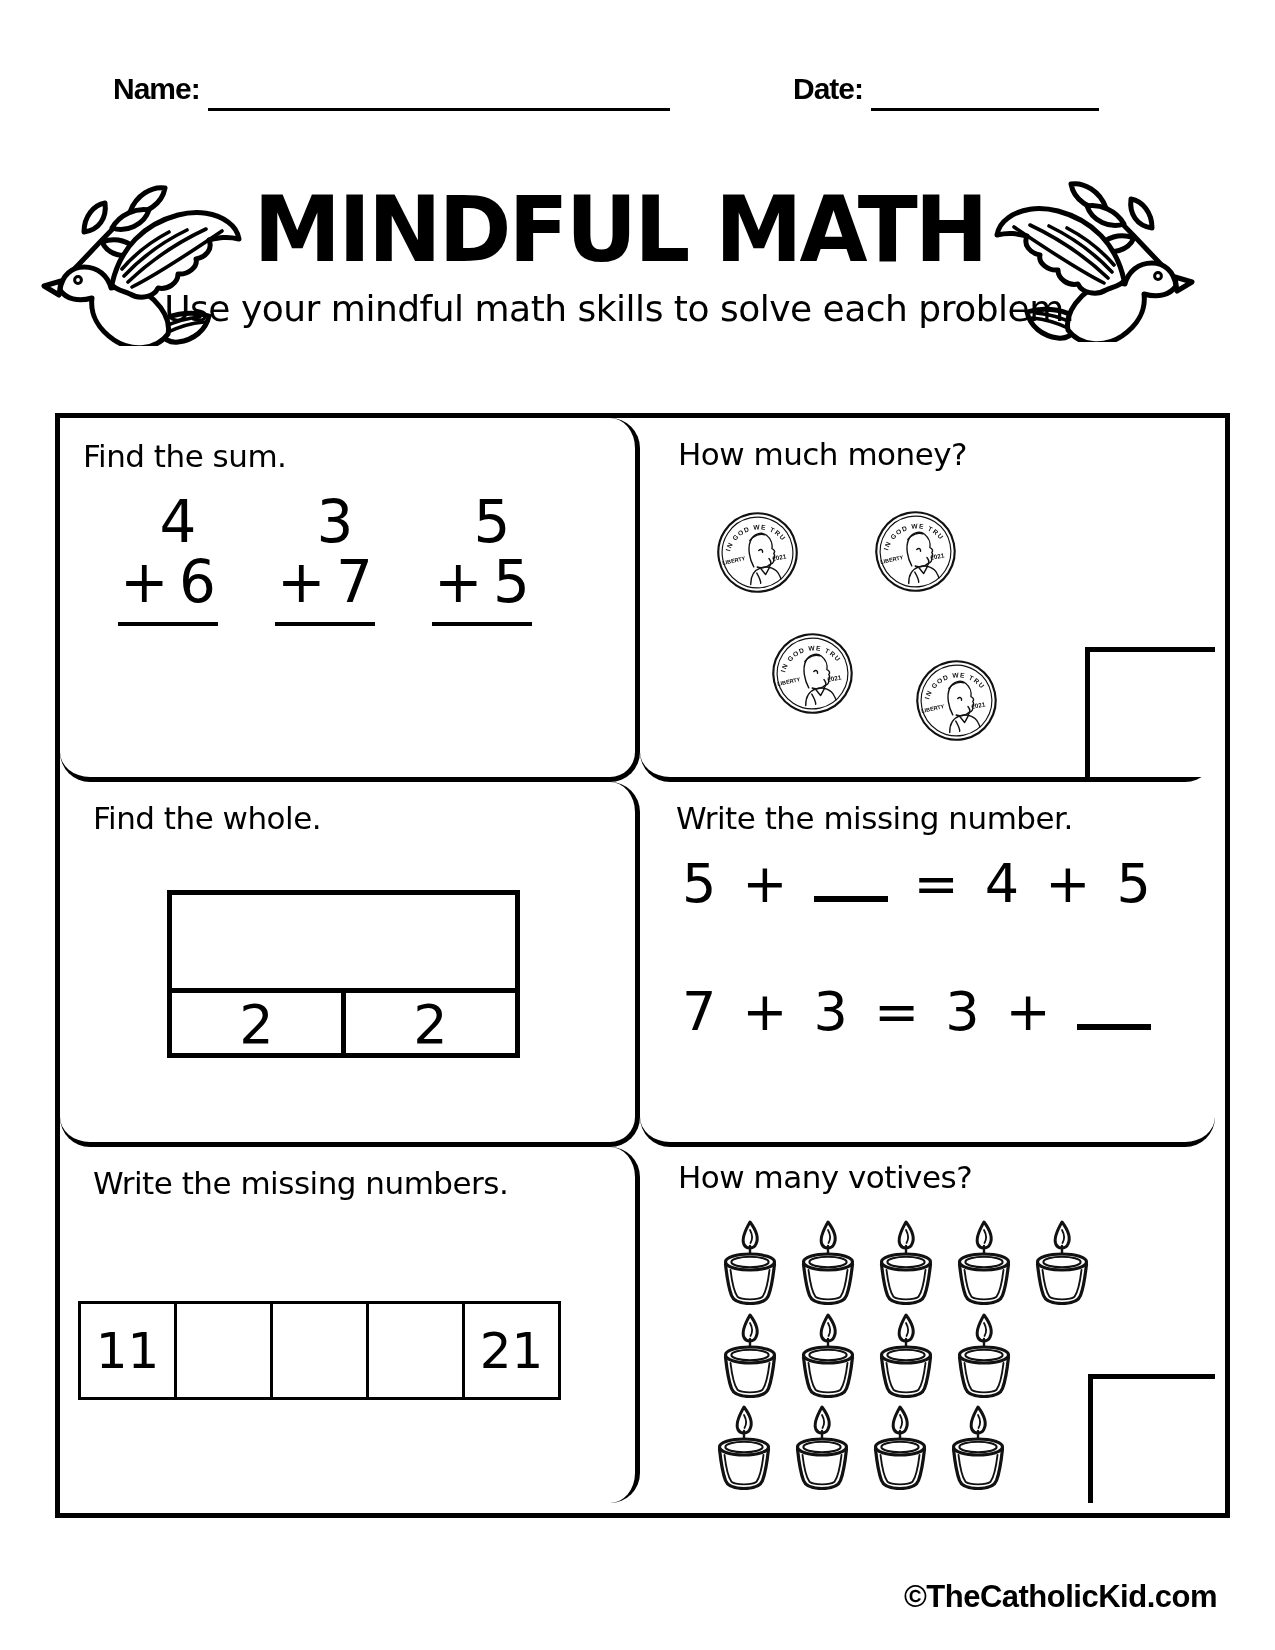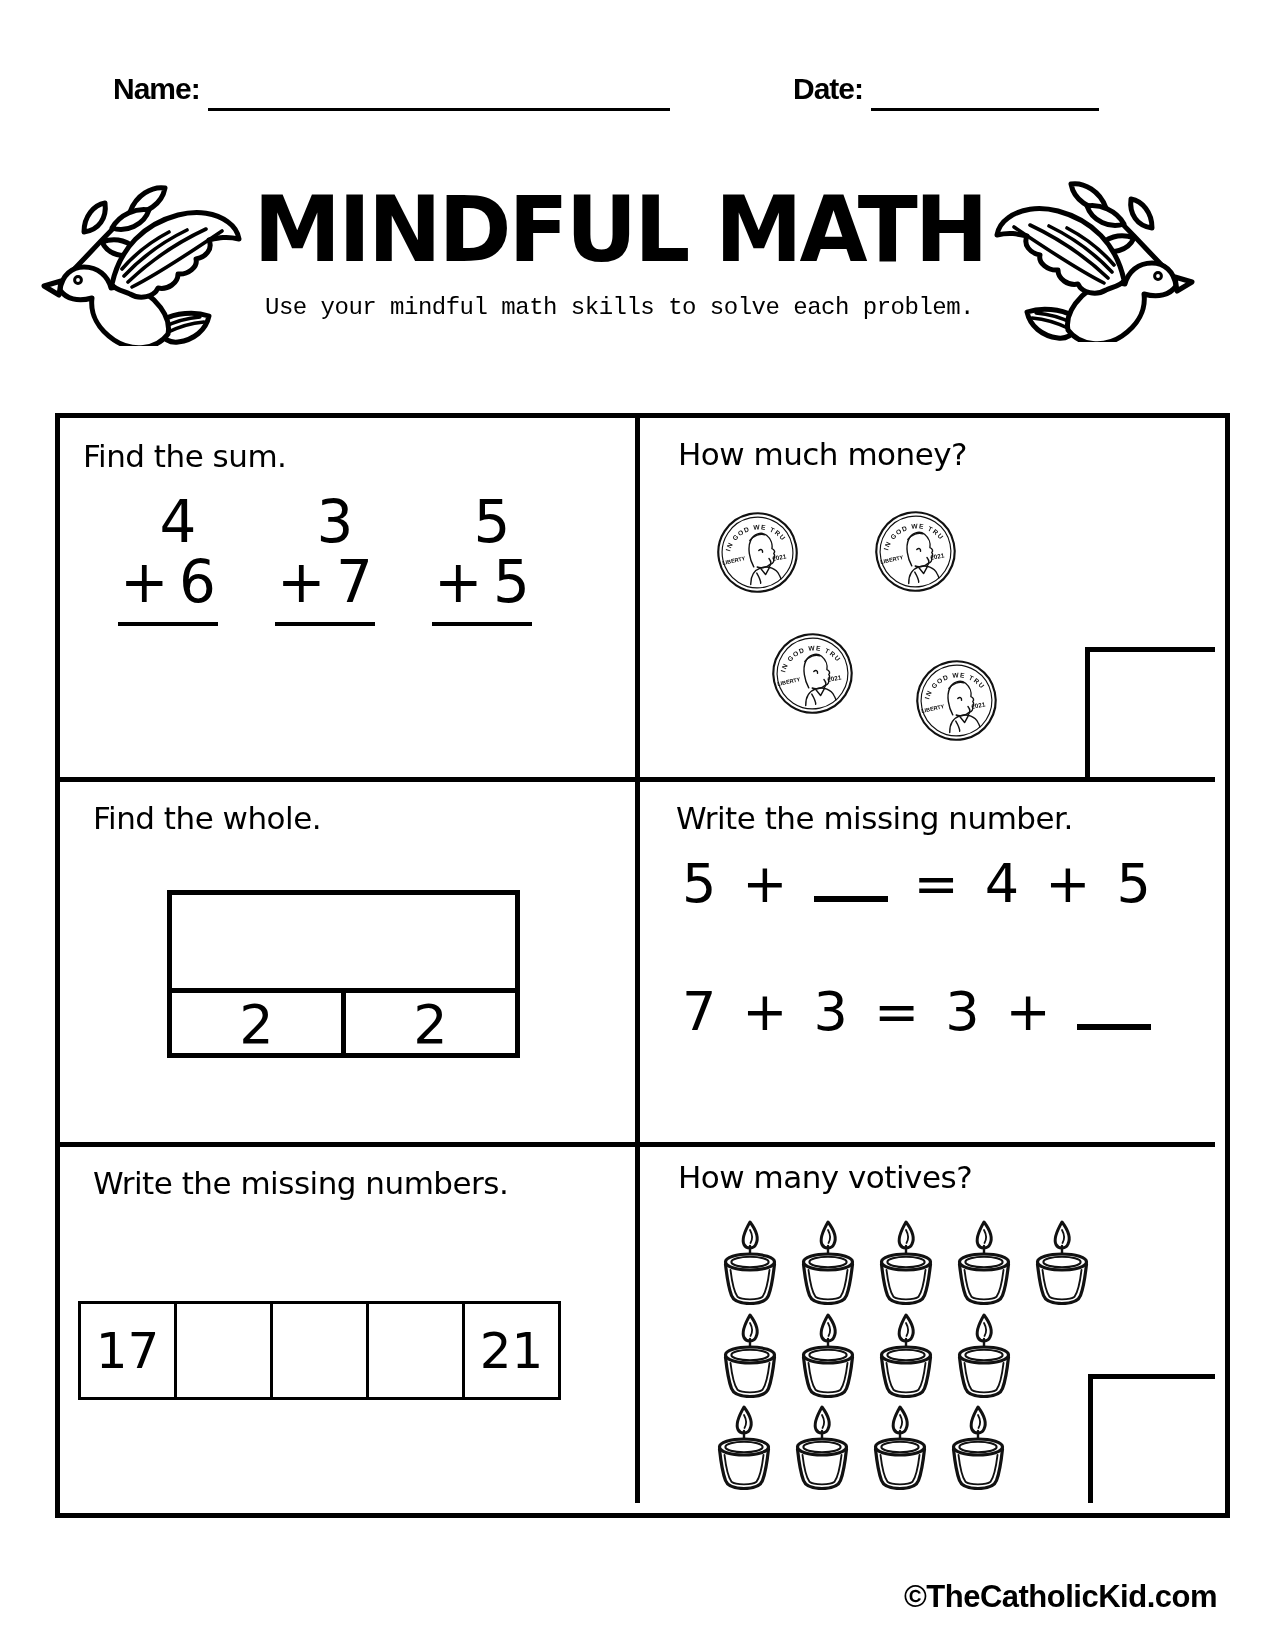--- a/index.html
+++ b/index.html
@@ -12,28 +12,28 @@
     font-family:"Liberation Sans",sans-serif;font-weight:bold;font-size:30px;letter-spacing:-1px;}
   .hdr-name{left:113px;top:72px;}
   .hdr-date{left:793px;top:72px;}
   .write-line{display:inline-block;border-bottom:3px solid #000;height:30px;margin-left:8px;margin-bottom:-5px;}
   .write-line.name{width:462px;}
   .write-line.date{width:228px;}
   
   .title-wrap{position:absolute;left:0;top:186px;width:1275px;text-align:center;padding-right:36px;box-sizing:border-box;}
   .main-title{font-size:88px;font-weight:900;letter-spacing:-3px;line-height:1.0;
     font-family:"DejaVu Sans",sans-serif;transform:scaleY(1.04);}
-  .subtitle{font-size:24px;margin-top:20px;letter-spacing:-0.5px;font-family:Liberation Mono, monospace;}
+  .subtitle{font-size:36px;margin-top:14px;letter-spacing:-0.5px;}
   .dove{position:absolute;width:218px;height:174px;}
   .dove-left{left:36px;top:172px;}
   .dove-right{left:982px;top:168px;transform:scaleX(-1);}
   
   .grid{position:absolute;left:55px;top:413px;width:1165px;height:1095px;border:5px solid #000;
     display:grid;grid-template-columns:580px 575px;grid-template-rows:364px 365px 356px;}
-  .cell{position:relative;box-sizing:border-box;}
+  .cell{position:relative;box-sizing:border-box;border-radius:30px;}
   .cell.bR{border-right:5px solid #000;}
   .cell.bB{border-bottom:5px solid #000;}
   .cell-label{position:absolute;font-size:31px;letter-spacing:-0.5px;white-space:nowrap;}
   
   .sum-row{position:absolute;left:58px;top:74px;display:flex;gap:57px;}
   .vp{width:100px;font-size:58px;line-height:60px;}
   .vp .n1{text-align:center;padding-left:20px;}
   .vp .n2{display:flex;justify-content:space-between;padding:0 2px;}
   .vp .ansline{height:0;border-bottom:4px solid #000;margin-top:10px;}
   
@@ -230,21 +230,21 @@
           <span class="tok">=</span>
           <span class="tok">3</span>
           <span class="tok">+</span>
           <span class="blank"></span>
         </div>
     </div>
 
     <div class="cell bR">
       <div class="cell-label" style="left:33px;top:18px;">Write the missing numbers.</div>
       <div class="numstrip">
-        <div class="numcell">17</div>
+        <div class="numcell">11</div>
         <div class="numcell"></div>
         <div class="numcell"></div>
         <div class="numcell"></div>
         <div class="numcell">21</div>
       </div>
     </div>
 
     <div class="cell">
       <div class="cell-label" style="left:38px;top:12px;">How many votives?</div>
       <div class="candle-row crow0">

